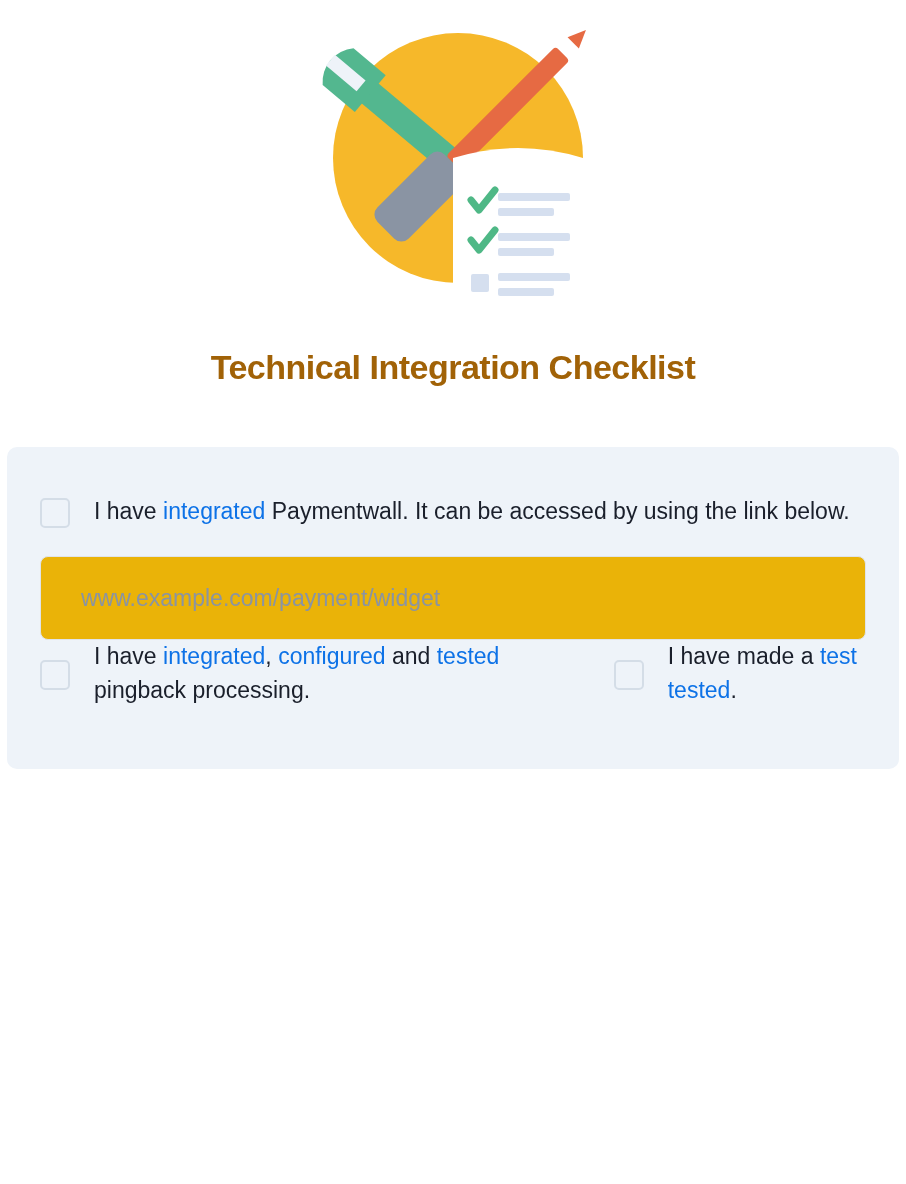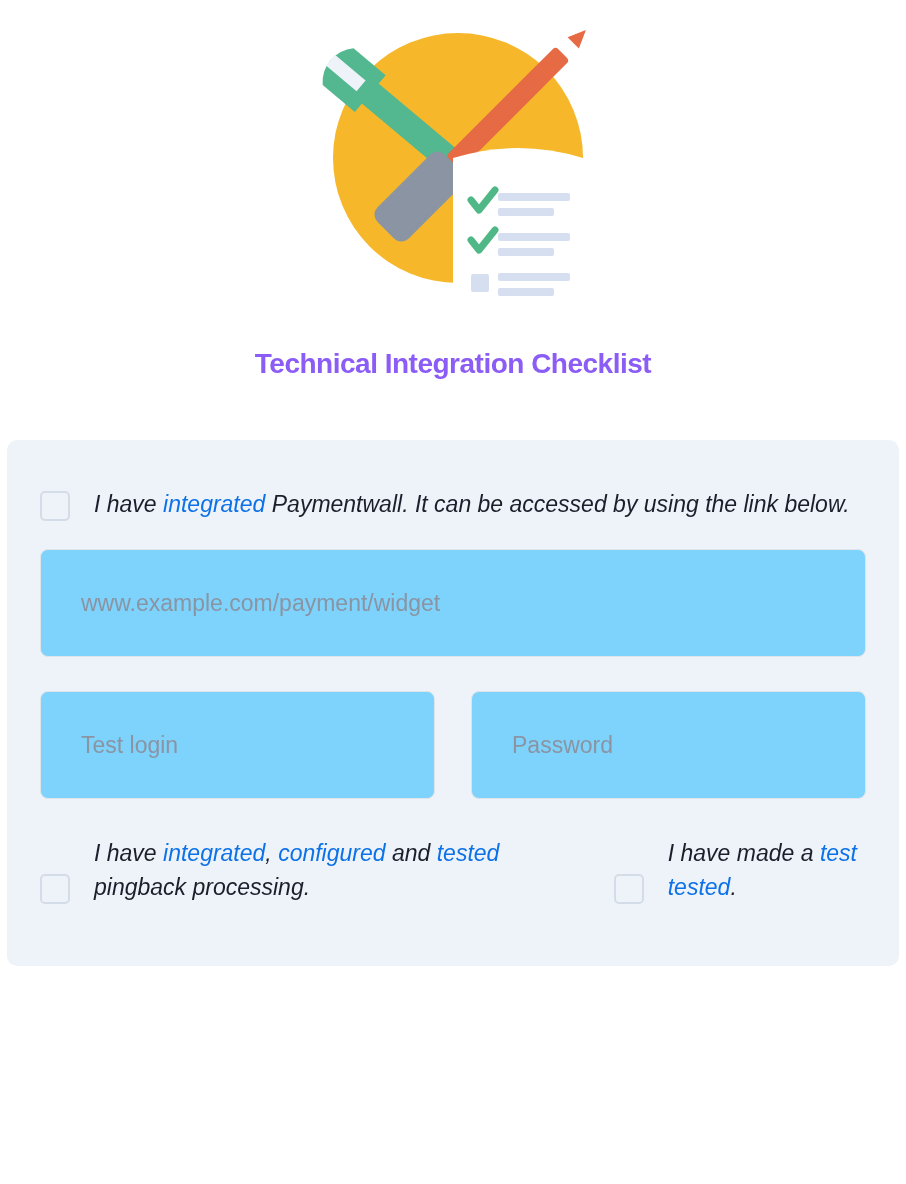--- a/index.html
+++ b/index.html
@@ -1,26 +1,26 @@
 <!DOCTYPE html>
 <html><head>
 <meta charset="utf-8">
 <style>
   * { box-sizing: border-box; margin: 0; padding: 0; }
   html, body { width: 906px; background: #fff; font-family: -apple-system, BlinkMacSystemFont, "Segoe UI", Helvetica, Arial, sans-serif; color: #182332; }
   .wrap { width: 906px; }
   .hero { display: flex; flex-direction: column; align-items: center; padding-top: 18px; padding-bottom: 30px; }
   .hero-illustration { width: 300px; height: 290px; display: flex; align-items: center; justify-content: center; }
-  .title { font-size: 28px; font-weight: 600; letter-spacing: -0.5px; text-align: center; margin-top: 40px; color: #8b5cf6; }
+  .title { font-size: 34px; font-weight: 600; letter-spacing: -0.5px; text-align: center; margin-top: 40px; color: #a16207; }
   .panel { background: #eef3f9; border-radius: 10px; margin: 30px 7px 10px 7px; padding: 48px 33px 34px 33px; }
-  .check-row { display: flex; align-items: flex-end; gap: 24px; margin-bottom: 28px; font-style: italic; }
+  .check-row { display: flex; align-items: center; gap: 24px; margin-bottom: 28px; }
   .checkbox { flex: 0 0 30px; width: 30px; height: 30px; border: 2px solid #d4dde7; border-radius: 5px; background: #eef3f9; margin-top: 2px; cursor: pointer; }
   .check-label { font-size: 23px; line-height: 1.45; color: #1a1f2b; flex: 1; }
   .text-link { color: #0d72e7; text-decoration: none; }
-  .input { width: 100%; height: 108px; background: #7dd3fc; border: 1px solid #e0e4ea; border-radius: 8px; padding: 0 40px; font-size: 23px; color: #1a1f2b; }
+  .input { width: 100%; height: 84px; background: #eab308; border: 1px solid #e0e4ea; border-radius: 8px; padding: 0 40px; font-size: 23px; color: #1a1f2b; }
   .input::placeholder { color: #8a94a3; }
   .row2 { display: flex; gap: 36px; margin-top: 34px; margin-bottom: 38px; }
   .row2 .input { flex: 1; padding: 0 40px; }
   .list { display: flex; gap: 34px; }
 </style>
 </head>
 <body>
 
 <div class="wrap">
   <div class="hero">
@@ -69,24 +69,20 @@
 
     <div class="check-row">
       <div class="checkbox"></div>
       <div class="check-label">
         <span>I have </span><a href="#" class="text-link">integrated</a><span> Paymentwall. It can be accessed by using the link below.</span>
       </div>
     </div>
 
     <input class="input" type="text" placeholder="www.example.com/payment/widget" style="">
 
-    <div class="row2">
-      <input class="input" type="text" placeholder="Test login" style="">
-      <input class="input" type="password" placeholder="Password" style="">
-    </div>
 
     <div class="list">
       <div class="check-row">
         <div class="checkbox"></div>
         <div class="check-label">
           <span>I have </span><a href="#" class="text-link">integrated</a><span>, </span><a href="#" class="text-link">configured</a><span> and </span><a href="#" class="text-link">tested</a><span> pingback processing.</span>
         </div>
       </div>
 
       <div class="check-row">

